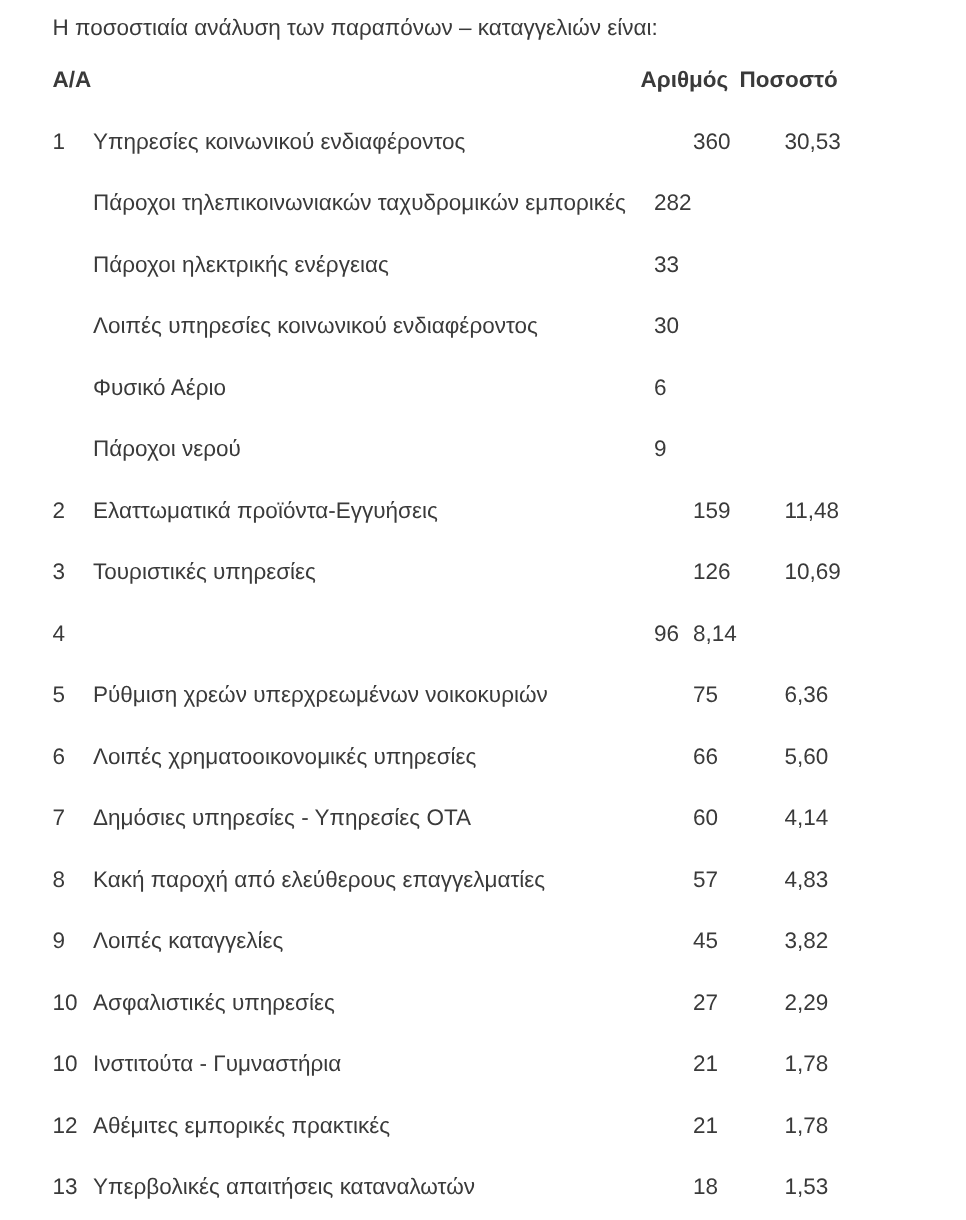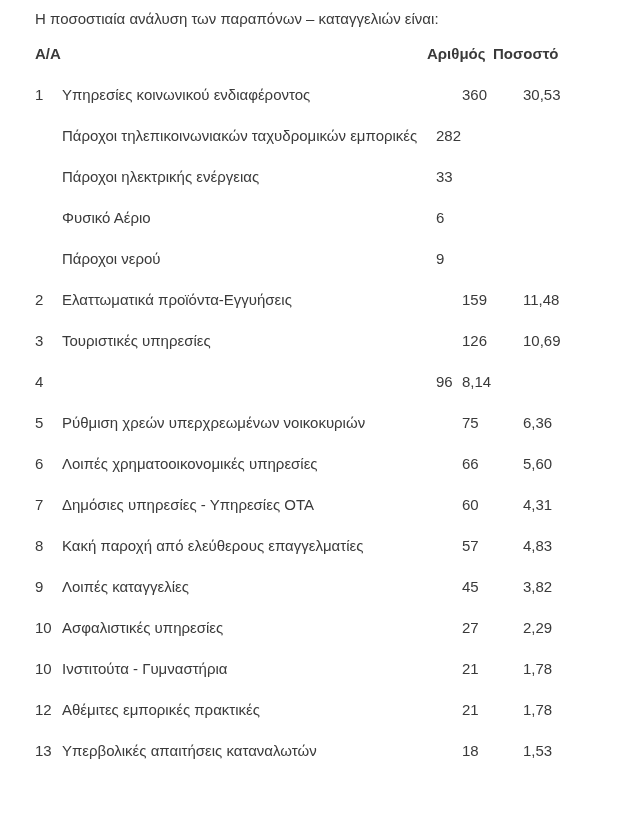--- a/index.html
+++ b/index.html
@@ -80,20 +80,27 @@
     </div>
 
     <div class="row">
       <span class="c-idx"></span>
       <span class="c-cat">Πάροχοι ηλεκτρικής ενέργειας</span>
       <span class="c-sub">33</span>
       <span class="c-num"></span>
       <span class="c-pct"></span>
     </div>
 
+    <div class="row">
+      <span class="c-idx"></span>
+      <span class="c-cat">Λοιπές υπηρεσίες κοινωνικού ενδιαφέροντος</span>
+      <span class="c-sub">30</span>
+      <span class="c-num"></span>
+      <span class="c-pct"></span>
+    </div>
 
     <div class="row">
       <span class="c-idx"></span>
       <span class="c-cat">Φυσικό Αέριο</span>
       <span class="c-sub">6</span>
       <span class="c-num"></span>
       <span class="c-pct"></span>
     </div>
 
     <div class="row">
@@ -141,21 +148,21 @@
       <span class="c-sub"></span>
       <span class="c-num">66</span>
       <span class="c-pct">5,60</span>
     </div>
 
     <div class="row">
       <span class="c-idx">7</span>
       <span class="c-cat">Δημόσιες υπηρεσίες - Υπηρεσίες ΟΤΑ</span>
       <span class="c-sub"></span>
       <span class="c-num">60</span>
-      <span class="c-pct">4,31</span>
+      <span class="c-pct">4,14</span>
     </div>
 
     <div class="row">
       <span class="c-idx">8</span>
       <span class="c-cat">Κακή παροχή από ελεύθερους επαγγελματίες</span>
       <span class="c-sub"></span>
       <span class="c-num">57</span>
       <span class="c-pct">4,83</span>
     </div>
 

